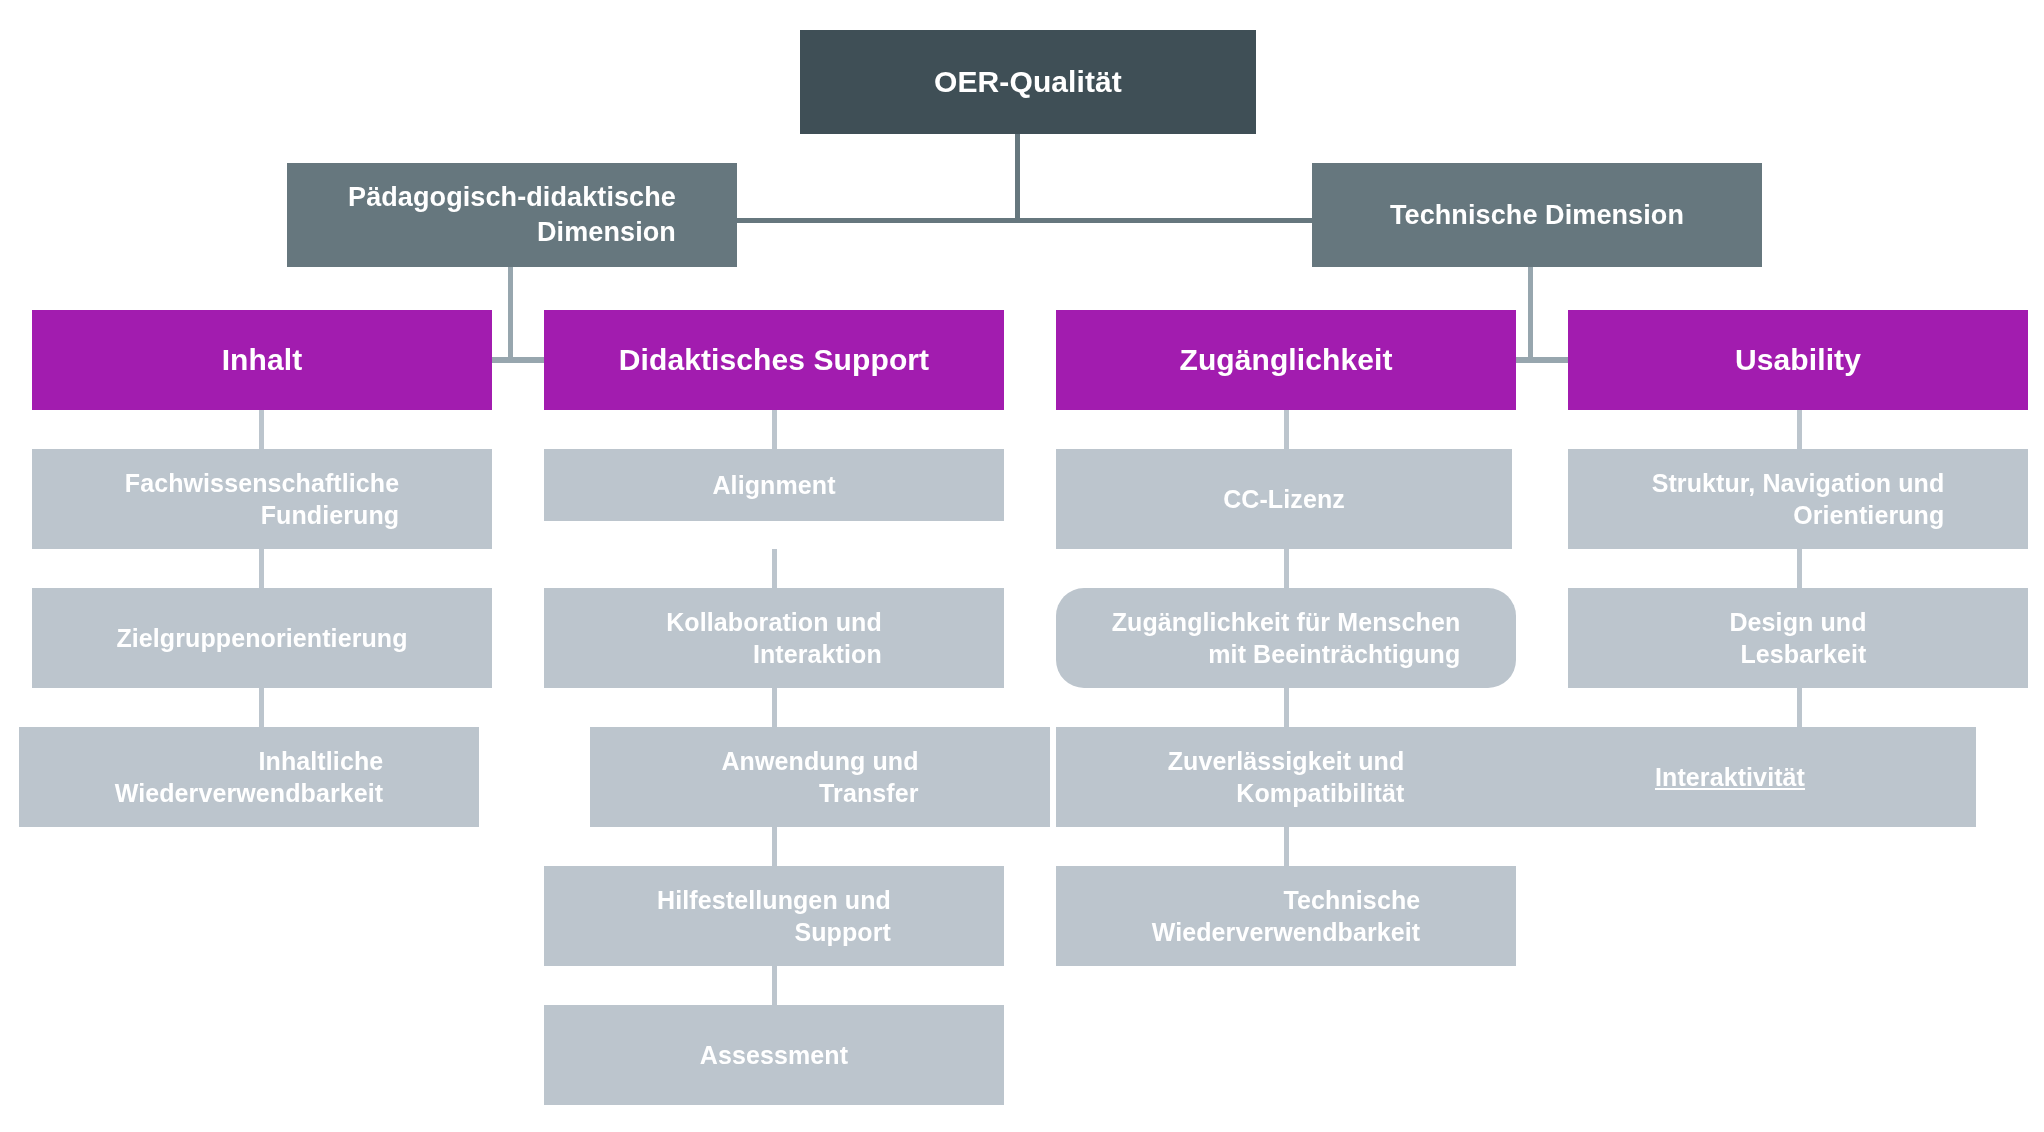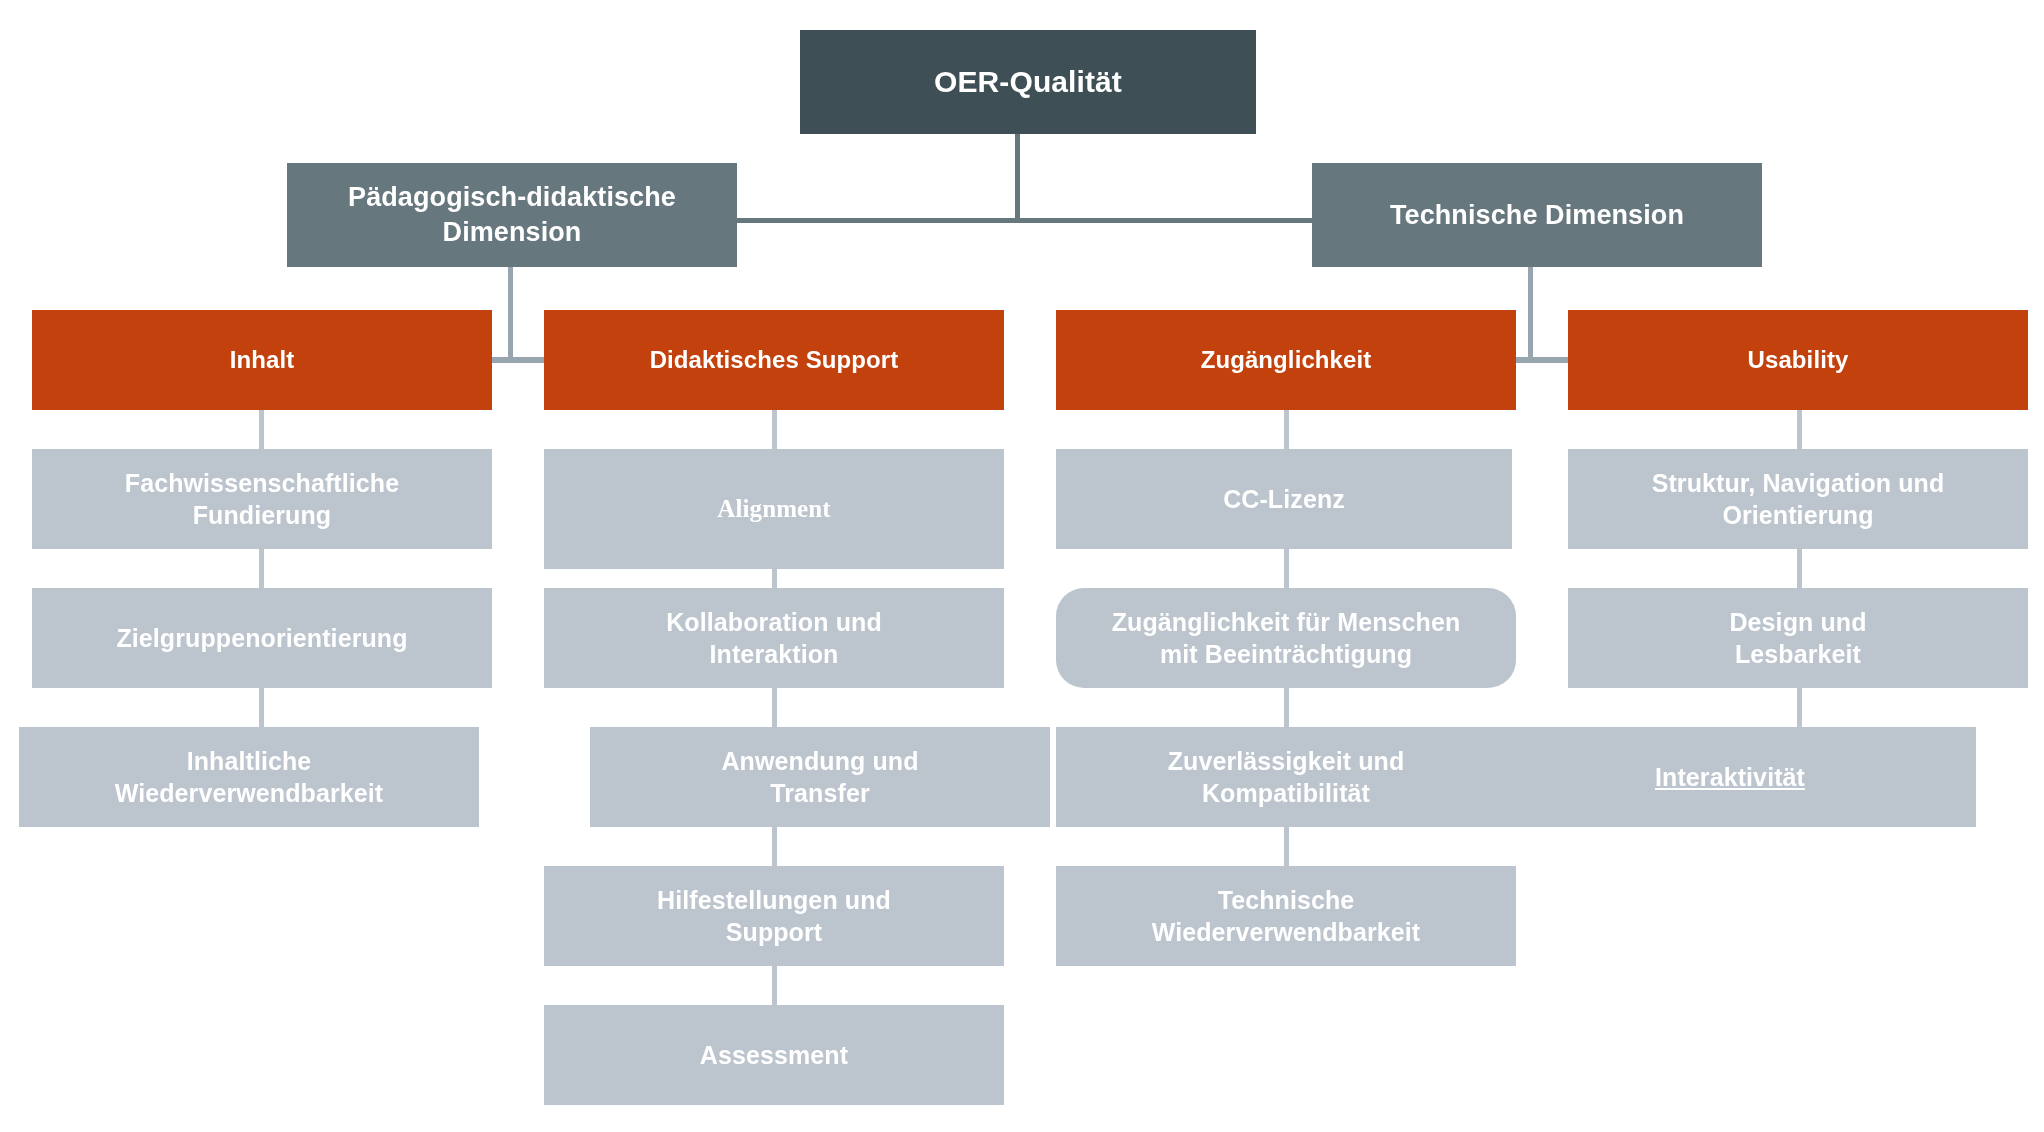--- a/index.html
+++ b/index.html
@@ -28,33 +28,34 @@
     text-align: center;
     color: #ffffff;
     font-weight: bold;
     line-height: 1.28;
     padding: 4px 10px;
     letter-spacing: 0.1px;
   }
   .node .lbl {
     display: block;
     white-space: pre-line;
+    text-align: right;
   }
 
   .lvl-root {
     background: #3f4f56;
     font-size: 30px;
   }
   .lvl-dim {
     background: #66777e;
     font-size: 27px;
   }
   .lvl-cat {
-    background: #c2410c;
-    font-size: 24px;
+    background: #a21caf;
+    font-size: 30px;
   }
   .lvl-leaf {
     background: #bcc5cd;
     font-size: 25px;
   }
 
   
   .conn {
     position: absolute;
   }
@@ -126,21 +127,21 @@
   </div>
   <div class="node lvl-leaf" style="left:32px; top:449px; width:460px; height:100px;">
     <span class="lbl">Fachwissenschaftliche
 Fundierung</span>
   </div>
   <div class="node lvl-leaf" style="left:19px; top:727px; width:460px; height:100px;">
     <span class="lbl">Inhaltliche
 Wiederverwendbarkeit</span>
   </div>
 
-  <div class="node lvl-leaf" style="left:544px; top:449px; width:460px; height:120px;font-family:Liberation Serif, serif;">
+  <div class="node lvl-leaf" style="left:544px; top:449px; width:460px; height:72px;">
     <span class="lbl">Alignment</span>
   </div>
   <div class="node lvl-leaf" style="left:544px; top:588px; width:460px; height:100px;">
     <span class="lbl">Kollaboration und
 Interaktion</span>
   </div>
   <div class="node lvl-leaf" style="left:544px; top:727px; width:460px; height:100px;margin-left:46px;">
     <span class="lbl">Anwendung und
 Transfer</span>
   </div>

